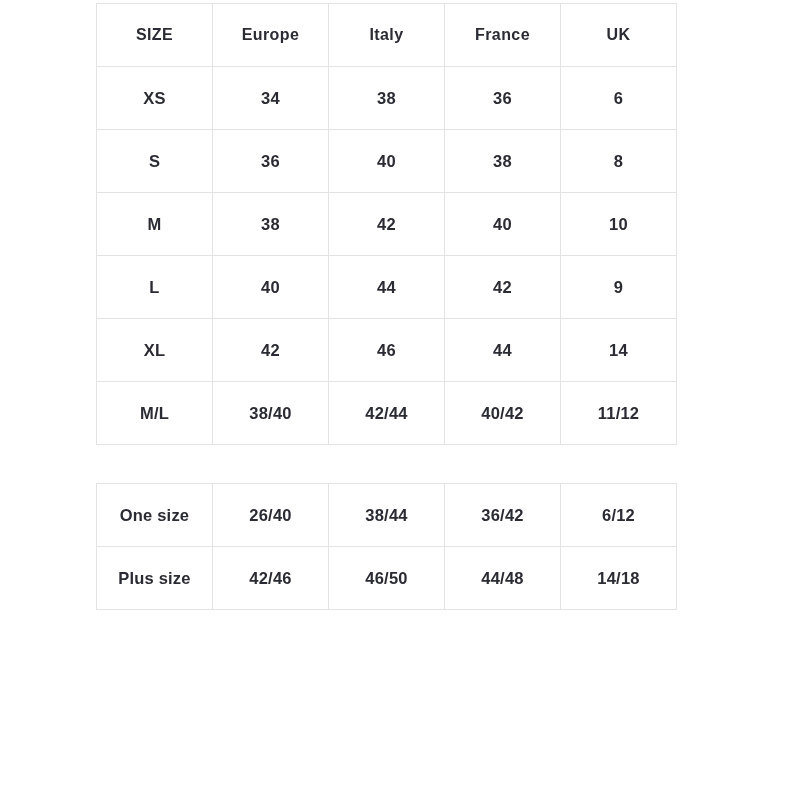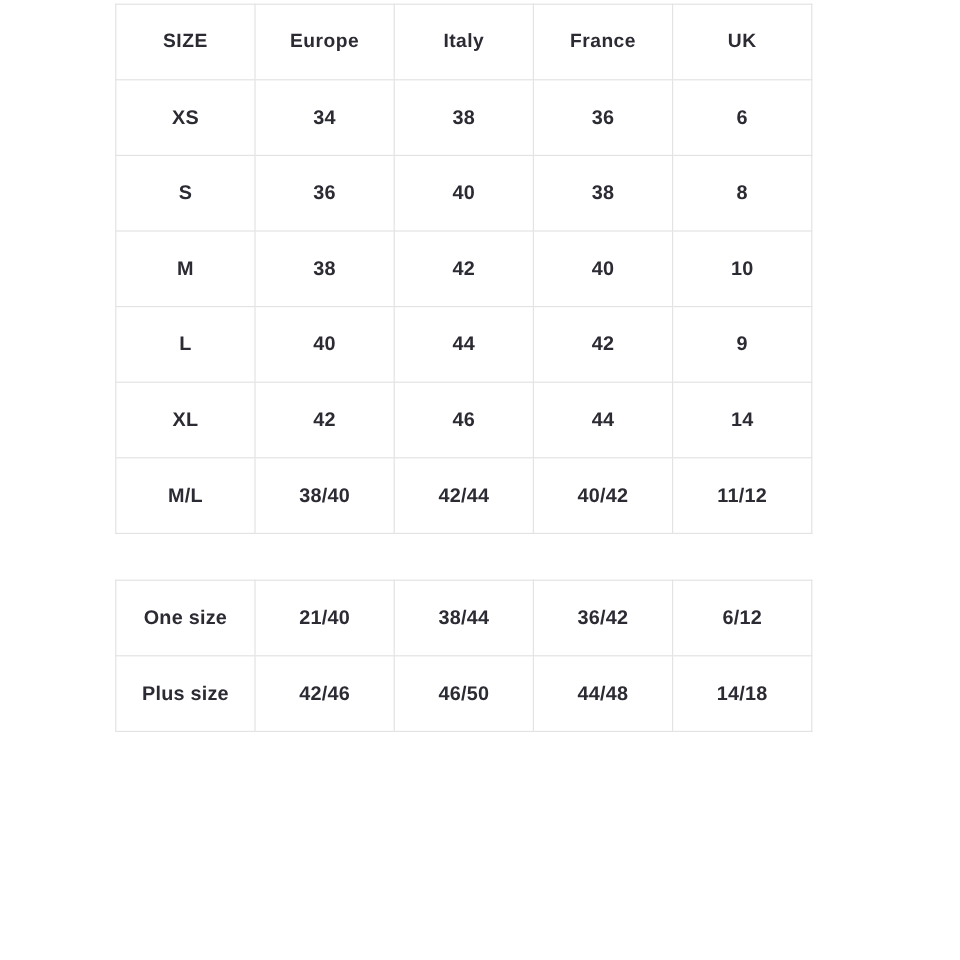--- a/index.html
+++ b/index.html
@@ -133,21 +133,21 @@
       <colgroup>
           <col class="c0">
           <col class="c1">
           <col class="c2">
           <col class="c3">
           <col class="c4">
         </colgroup>
       <tbody>
         <tr>
           <td class="rowhead">One size</td>
-          <td>21/40</td>
+          <td>26/40</td>
           <td>38/44</td>
           <td>36/42</td>
           <td>6/12</td>
         </tr>
         <tr>
           <td class="rowhead">Plus size</td>
           <td>42/46</td>
           <td>46/50</td>
           <td>44/48</td>
           <td>14/18</td>

